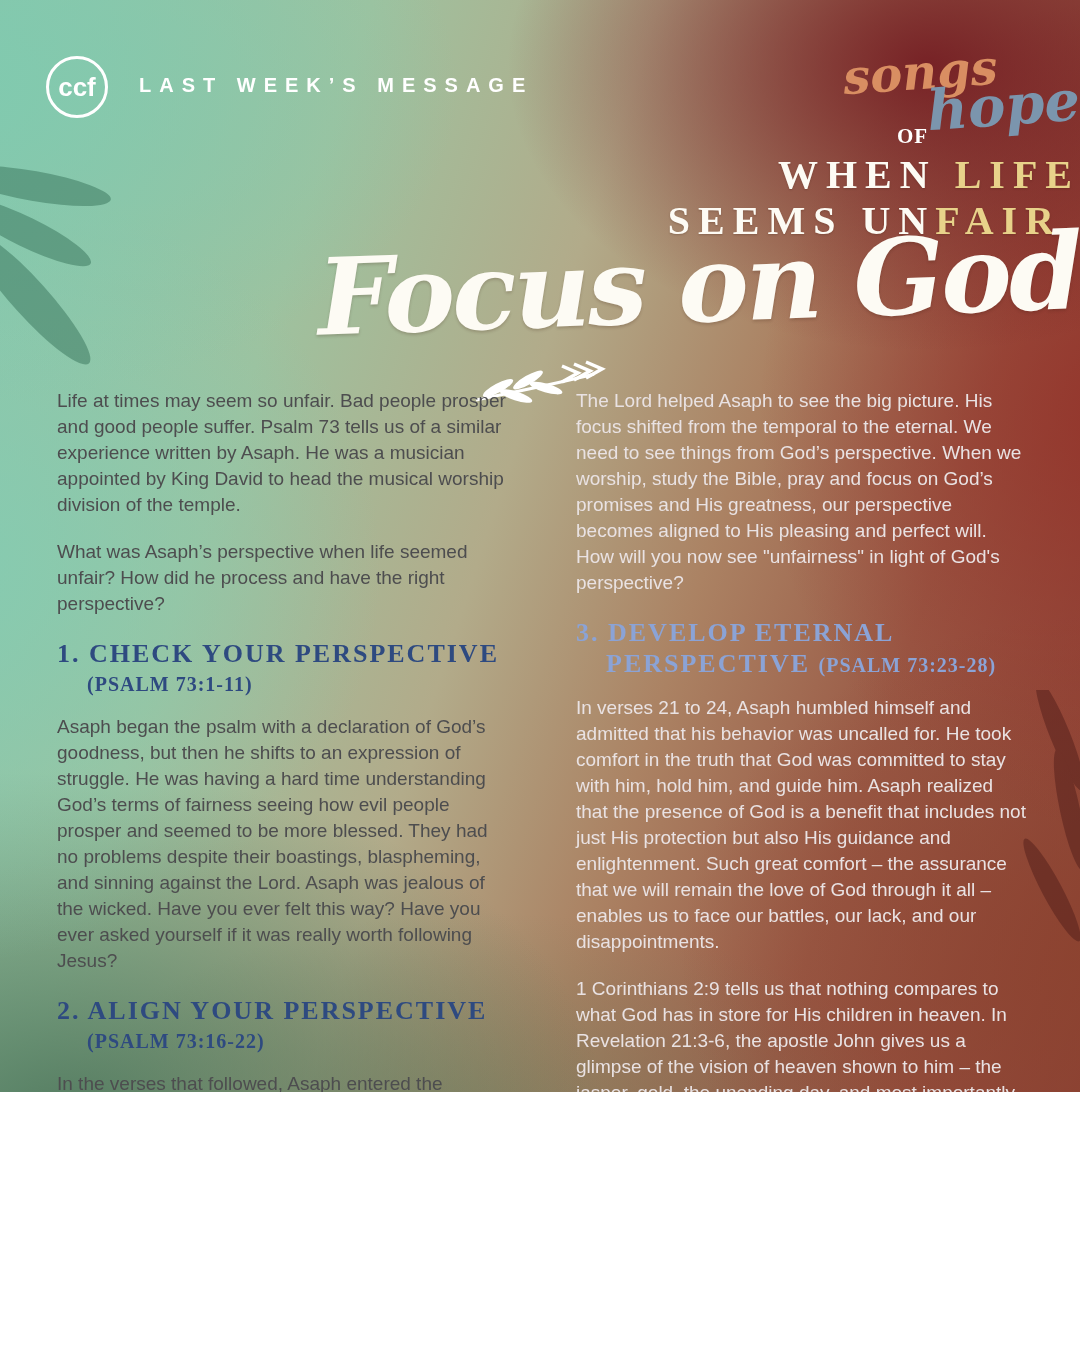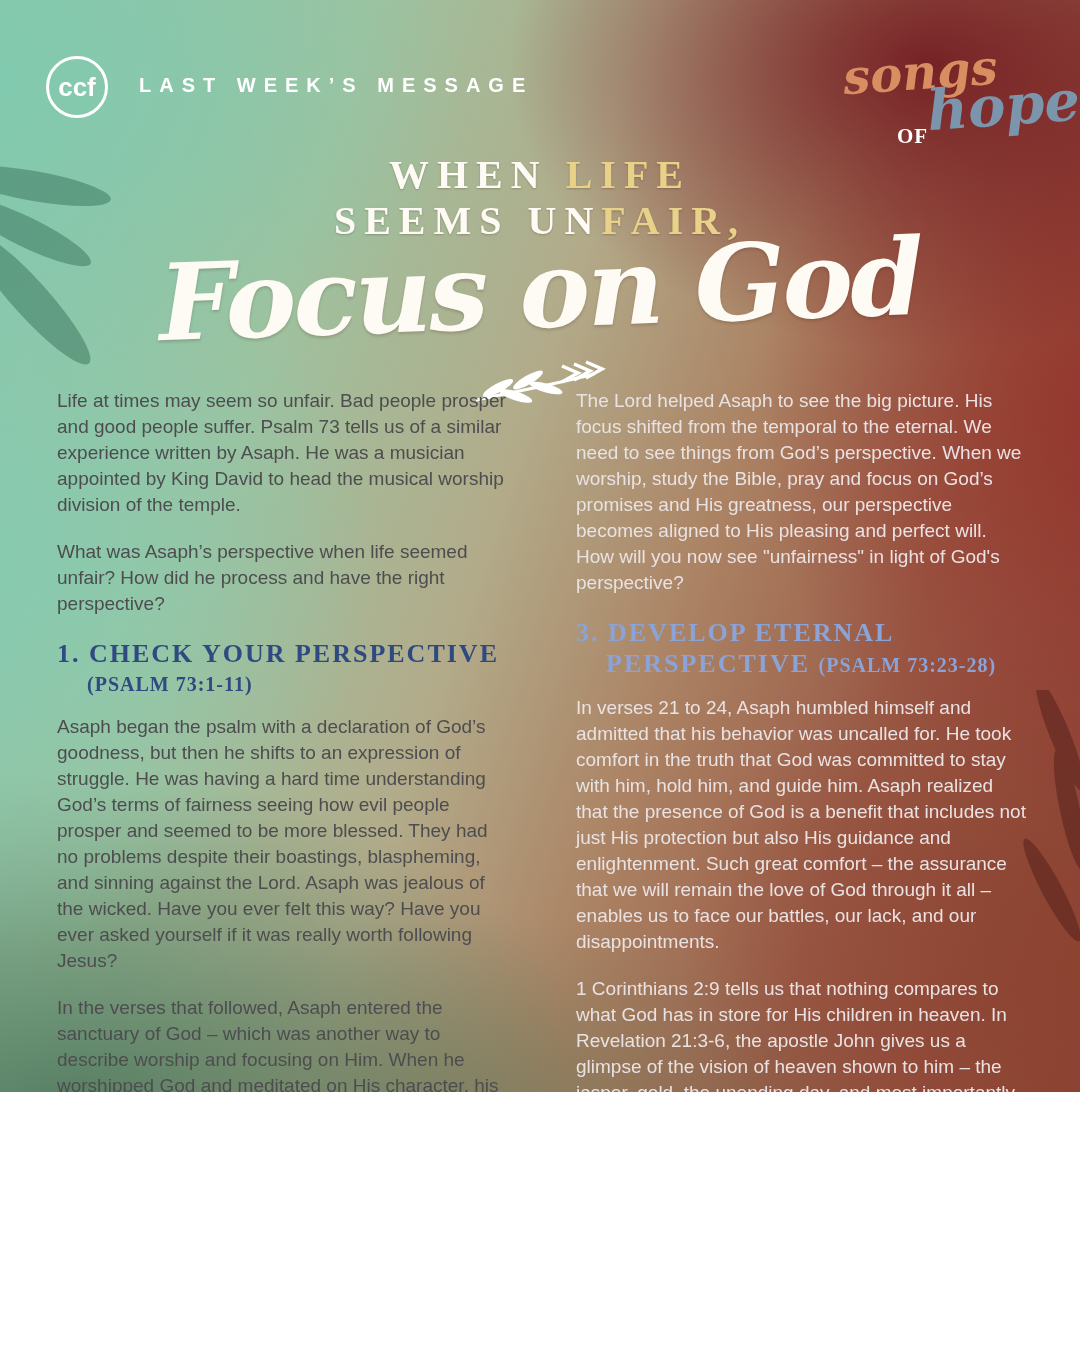--- a/index.html
+++ b/index.html
@@ -25,21 +25,21 @@
   .kicker{position:absolute;left:139px;top:74px;color:#fff;font-weight:bold;font-size:20px;
     letter-spacing:8px;}
   .series{position:absolute;left:835px;top:42px;width:235px;height:130px;
     font-family:"DejaVu Serif",serif;font-style:italic;}
   .series .songs{position:absolute;left:8px;top:2px;font-size:48px;font-weight:bold;color:#d98e62;transform:rotate(-4deg);}
   .series .of{position:absolute;left:62px;top:82px;font-style:normal;font-family:"Liberation Serif",serif;
     font-size:21px;color:#ffffff;letter-spacing:1px;font-weight:bold;}
   .series .hope{position:absolute;left:92px;top:30px;font-size:56px;font-weight:bold;color:#7b95ad;transform:rotate(-4deg);}
 
   
-  .titleblock{position:absolute;left:0;top:152px;width:1080px;text-align:center;color:#fdfbf4;}
+  .titleblock{position:absolute;left:0;top:152px;width:1080px;text-align:right;color:#fdfbf4;}
   .tcaps{font-family:"Liberation Serif",serif;font-weight:bold;font-size:40px;letter-spacing:8px;line-height:46px;
     text-shadow:0 1px 2px rgba(60,30,20,0.25);}
   .gold{color:#e8d28a;}
   .tscript{font-family:"DejaVu Serif",serif;font-style:italic;font-weight:bold;font-size:106px;line-height:104px;
     margin-top:-6px;letter-spacing:-3px;transform:rotate(-2deg);text-shadow:0 2px 3px rgba(60,30,20,0.2);}
   .laurel{display:block;margin:16px auto 0 auto;}
 
   
   .columns{position:absolute;left:57px;top:388px;width:970px;display:flex;gap:64px;}
   .col{font-size:19px;line-height:26px;}
@@ -143,20 +143,21 @@
       </g>
     </svg>
   </div>
 
   <main class="columns">
     <section class="col left">
       <p>Life at times may seem so unfair. Bad people prosper and good people suffer. Psalm 73 tells us of a similar experience written by Asaph. He was a musician appointed by King David to head the musical worship division of the temple.</p>
       <p>What was Asaph’s perspective when life seemed unfair? How did he process and have the right perspective?</p>
       <h2 class="mhead blue1"><span>1. </span><span>CHECK YOUR PERSPECTIVE</span><span class="ref">(PSALM 73:1-11)</span></h2>
       <p>Asaph began the psalm with a declaration of God’s goodness, but then he shifts to an expression of struggle. He was having a hard time understanding God’s terms of fairness seeing how evil people prosper and seemed to be more blessed. They had no problems despite their boastings, blaspheming, and sinning against the Lord. Asaph was jealous of the wicked. Have you ever felt this way? Have you ever asked yourself if it was really worth following Jesus?</p>
+      <h2 class="mhead blue1"><span>2. </span><span>ALIGN YOUR PERSPECTIVE</span><span class="ref">(PSALM 73:16-22)</span></h2>
       <p>In the verses that followed, Asaph entered the sanctuary of God – which was another way to describe worship and focusing on Him. When he worshipped God and meditated on His character, his perspective changed. He perceived the grim future that awaited wicked people. 2 Peter 3:9 and Romans 2:4-5 tells us that the Lord is patient. His purpose for allowing evil to</p>
     </section>
     <section class="col right">
       <p>The Lord helped Asaph to see the big picture. His focus shifted from the temporal to the eternal.  We need to see things from God’s perspective. When we worship, study the Bible, pray and focus on God’s promises and His greatness, our perspective becomes aligned to His pleasing and perfect will. How will you now see "unfairness" in light of God's perspective?</p>
       <h2 class="mhead blue2"><span>3. </span><span>DEVELOP ETERNAL</span><span class="l2"><span>PERSPECTIVE </span><span class="ref-inline">(PSALM 73:23-28)</span></span></h2>
       <p>In verses 21 to 24, Asaph humbled himself and admitted that his behavior was uncalled for. He took comfort in the truth that God was committed to stay with him, hold him, and guide him. Asaph realized that the presence of God is a benefit that includes not just His protection but also His guidance and enlightenment. Such great comfort – the assurance that we will remain the love of God through it all – enables us to face our battles, our lack, and our disappointments.</p>
       <p>1 Corinthians 2:9 tells us that nothing compares to what God has in store for His children in heaven. In Revelation 21:3-6, the apostle John gives us a glimpse of the vision of heaven shown to him – the jasper, gold, the unending day, and most importantly the glorious presence of the Almighty God. He is our greatest blessing!</p>
       <p>The Lord is fair, just, patient, and loving! May we choose to remain in His presence and focus our eyes, hearts, and minds on Him no matter what life brings!</p>
     </section>
   </main>

